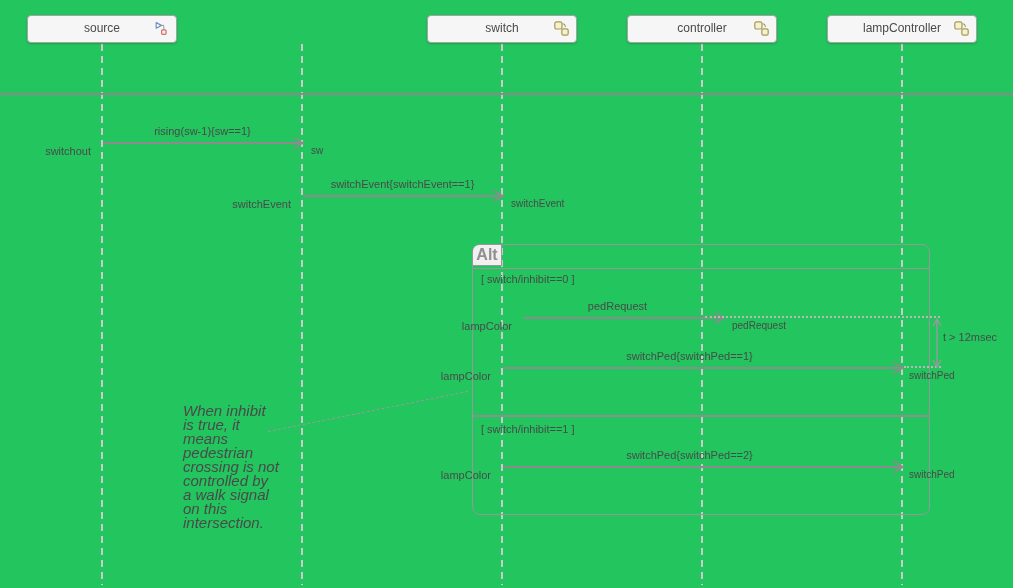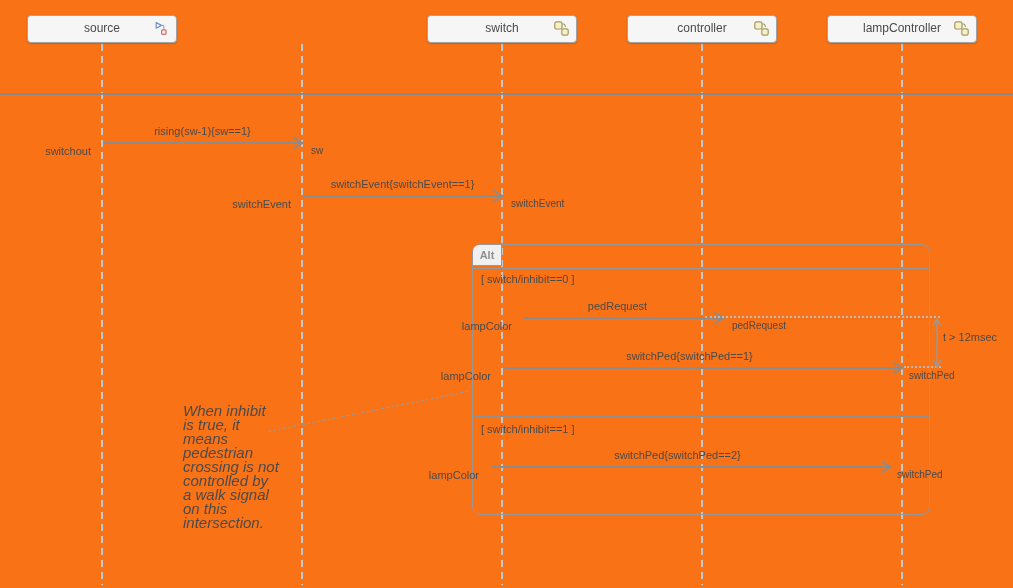--- a/index.html
+++ b/index.html
@@ -1,17 +1,17 @@
 <!DOCTYPE html>
 <html><head>
 <meta charset="utf-8">
 <style>
   html,body{margin:0;padding:0;background:#ffffff;}
   .canvas{
-    position:relative;width:1013px;height:588px;background:#f97316;overflow:hidden;
+    position:relative;width:1013px;height:588px;background:#22c55e;overflow:hidden;
     font-family:"Liberation Sans",sans-serif;color:#4a4a4a;
   }
   
   .lifeline{
     position:absolute;top:44px;height:541px;width:2px;
     background:repeating-linear-gradient(180deg,#cacaca 0 7px,transparent 7px 12px);
   }
   
   .toprule{position:absolute;left:0;top:93px;width:1013px;height:2px;background:#8a8a8a;}
   
@@ -42,21 +42,21 @@
   
   .frag{
     position:absolute;left:472px;top:244px;width:458px;height:271px;box-sizing:border-box;
     border:1.5px solid #979797;border-radius:8px;background:transparent;
   }
   .frag-header{position:absolute;left:0;right:0;top:0;height:23px;border-bottom:1.5px solid #979797;}
   .frag-tab{
     position:absolute;left:0;top:0;width:28px;height:20px;background:#f0f0f0;
     border-right:1.5px solid #979797;border-bottom:1.5px solid #979797;
     border-top-left-radius:6px;
-    font-size:11px;font-weight:bold;color:#8f8f8f;text-align:center;line-height:20px;
+    font-size:16px;font-weight:bold;color:#8f8f8f;text-align:center;line-height:20px;
   }
   .frag-sep{position:absolute;left:0;right:0;top:170px;height:0;border-top:2px solid #8f8f8f;}
   .frag-guard{position:absolute;left:8px;font-size:11px;color:#4a4a4a;white-space:nowrap;}
   .guard-1{top:28px;}
   .guard-2{top:178px;}
   
   .dotted{position:absolute;height:0;border-top:2px dotted #b9b9b9;}
   .dur-arrow{position:absolute;left:931px;top:317px;}
   .dur-label{position:absolute;left:943px;top:331px;font-size:11px;color:#4a4a4a;white-space:nowrap;}
   
@@ -164,21 +164,21 @@
   <div class="msg" style="left:503px;width:399px;top:367px">
     <div class="msg-line"></div>
     <svg class="msg-ah" width="12" height="14" viewBox="0 0 12 14">
         <path d="M1.5 1.5 L10.5 7 L1.5 12.5" fill="none" stroke="#8c8c8c" stroke-width="1.8"></path>
       </svg>
     <div class="msg-label" style="right:26px">switchPed{switchPed==1}</div>
     <div class="msg-sender">lampColor</div>
     <div class="msg-receiver" style="left:calc(100% + 7px)">switchPed</div>
   </div>
 
-  <div class="msg" style="left:491px;width:399px;top:466px">
+  <div class="msg" style="left:503px;width:399px;top:466px">
     <div class="msg-line"></div>
     <svg class="msg-ah" width="12" height="14" viewBox="0 0 12 14">
         <path d="M1.5 1.5 L10.5 7 L1.5 12.5" fill="none" stroke="#8c8c8c" stroke-width="1.8"></path>
       </svg>
     <div class="msg-label" style="right:26px">switchPed{switchPed==2}</div>
     <div class="msg-sender">lampColor</div>
     <div class="msg-receiver" style="left:calc(100% + 7px)">switchPed</div>
   </div>
 
   <div class="dotted" style="left:705px;top:316px;width:235px"></div>

